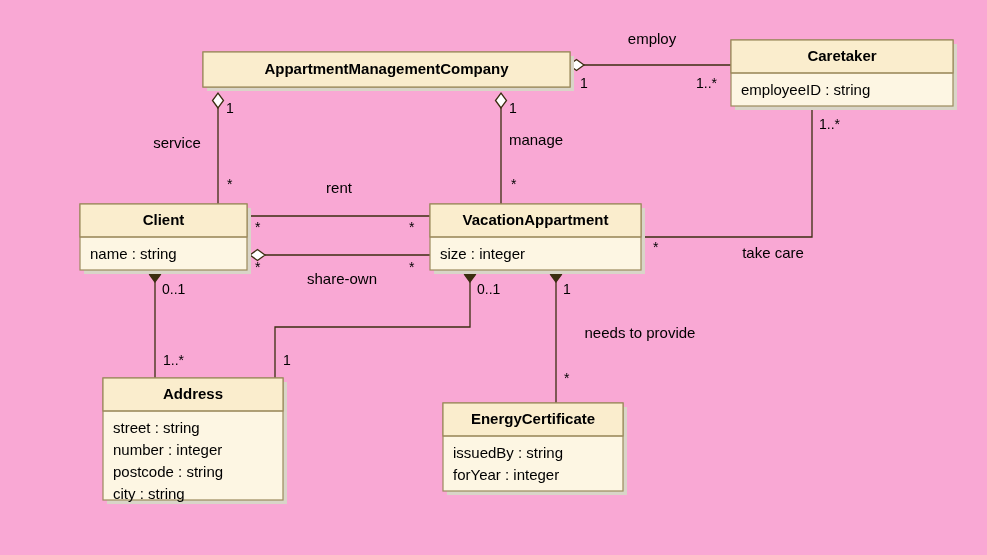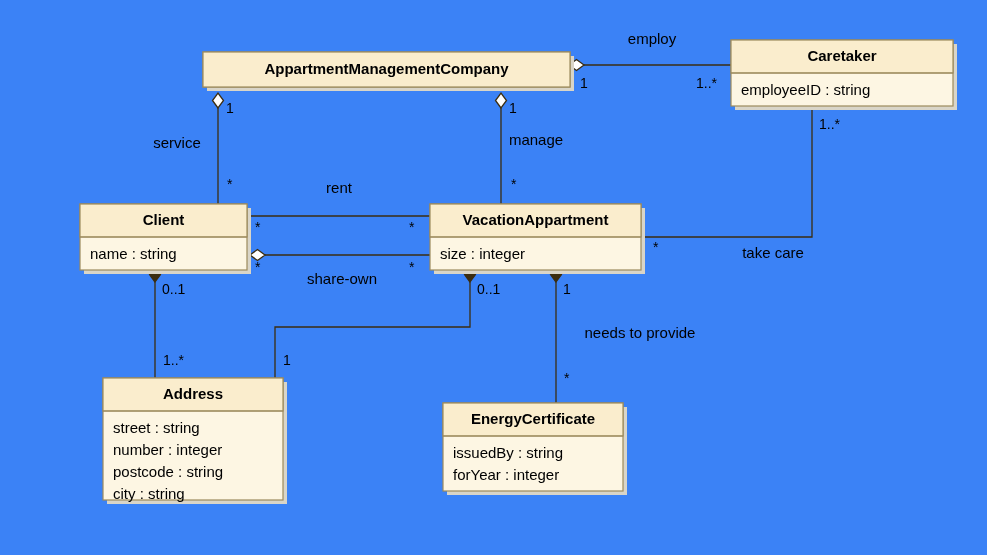--- a/index.html
+++ b/index.html
@@ -4,21 +4,21 @@
 <style>
   html, body {
     margin: 0;
     padding: 0;
     background: #ffffff;
   }
   #diagram-root {
     position: relative;
     width: 987px;
     height: 555px;
-    background: #3b82f6;
+    background: #f9a8d4;
     font-family: "Liberation Sans", sans-serif;
     overflow: hidden;
   }
   svg.uml-canvas {
     position: absolute;
     left: 0;
     top: 0;
     width: 987px;
     height: 555px;
   }

